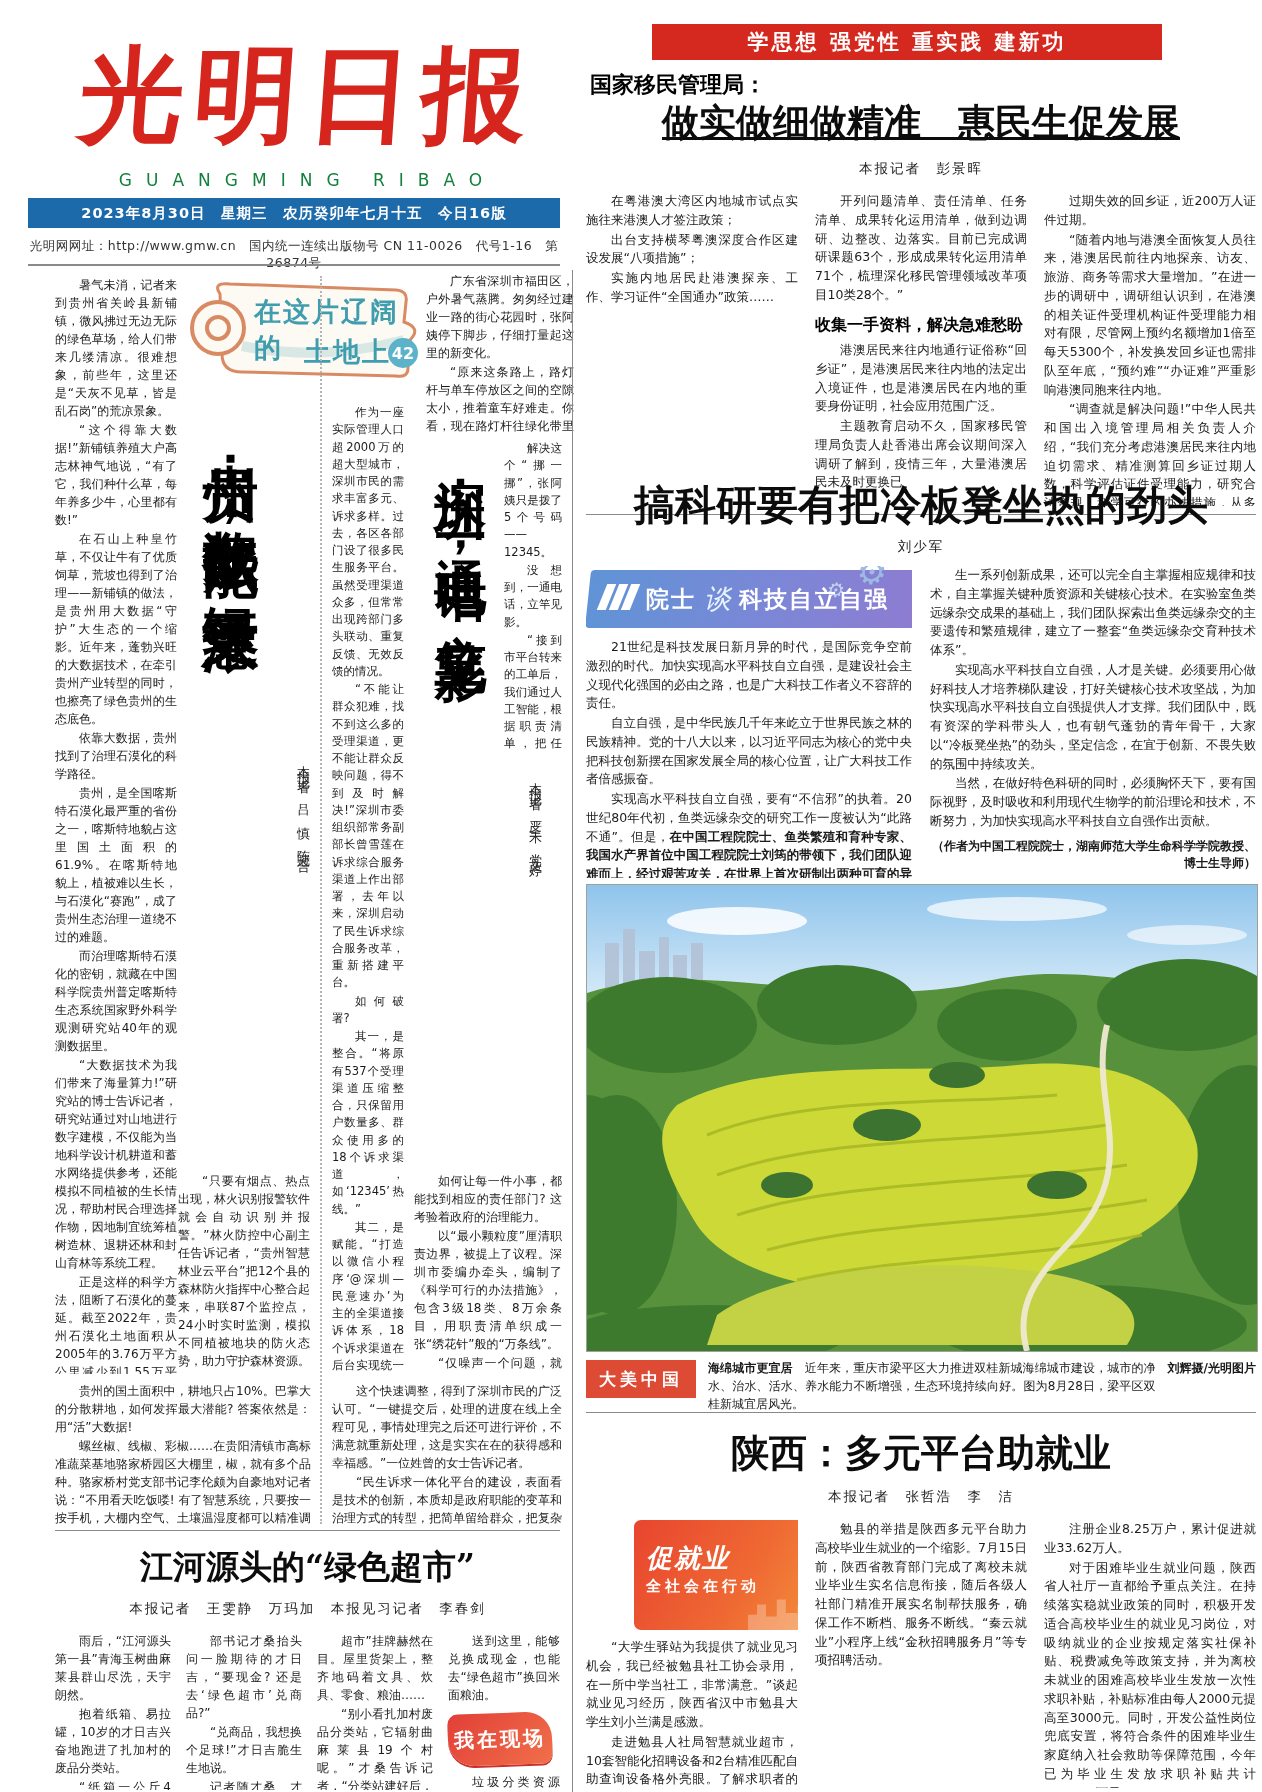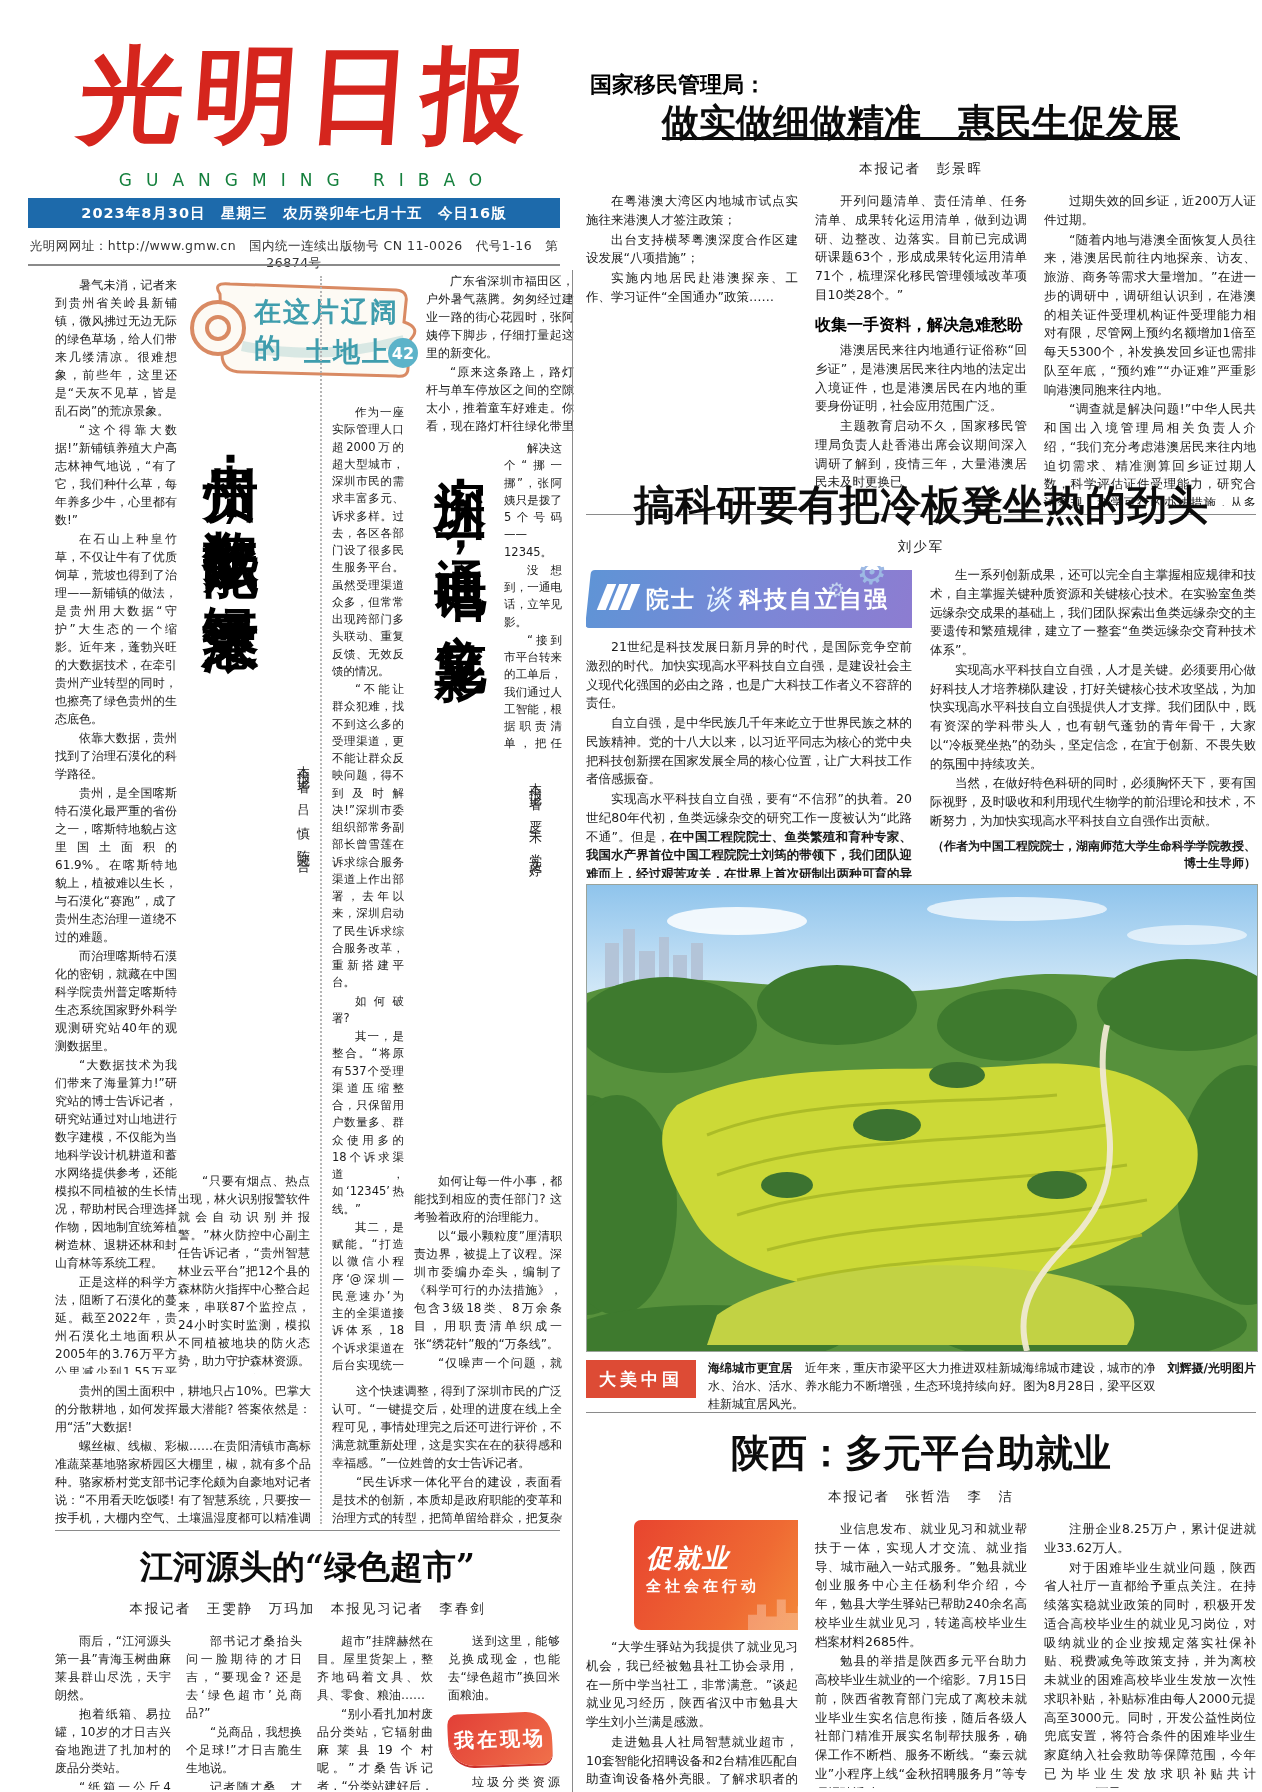--- a/index.html
+++ b/index.html
@@ -165,20 +165,21 @@
         <p>送到这里，能够兑换成现金，也能去“绿色超市”换回米面粮油。</p>
       </div>
     <div class="badge-wzxc" style="width:104px;height:52px;margin:8px 0;">我在现场</div>
     <div class="news-text" style="font-size:12px;">
         <p>垃圾分类资源化，换来了江河源头的洁净。</p>
       </div>
   </div>
 
   <div class="abs hr" style="left:572px;top:270px;width:1px;height:1522px;"></div>
 
+  <div class="abs slogan" style="left:652px;top:24px;width:510px;height:36px;">学思想 强党性 重实践 建新功</div>
 
   <div class="abs serif" style="left:590px;top:70px;font-size:22px;font-weight:bold;color:#000;">国家移民管理局：</div>
   <div class="abs serif headline-lg center" style="left:586px;top:98px;width:670px;font-size:37px;text-decoration:underline;">做实做细做精准　惠民生促发展</div>
   <div class="abs byline" style="left:586px;top:160px;width:670px;">本报记者　彭景晖</div>
   <div class="abs news-text" style="left:586px;top:192px;width:212px;height:314px;">
       <p>在粤港澳大湾区内地城市试点实施往来港澳人才签注政策；</p>
       <p>出台支持横琴粤澳深度合作区建设发展“八项措施”；</p>
       <p>实施内地居民赴港澳探亲、工作、学习证件“全国通办”政策……</p>
     </div>
   <div class="abs" style="left:815px;top:192px;width:212px;height:314px;overflow:hidden;">
@@ -300,21 +301,20 @@
       <div class="l1">促就业</div>
       <div class="l2">全社会在行动</div>
       <div class="skyline"></div>
     </div>
     <div class="news-text">
         <p>“大学生驿站为我提供了就业见习机会，我已经被勉县社工协会录用，在一所中学当社工，非常满意。”谈起就业见习经历，陕西省汉中市勉县大学生刘小兰满是感激。</p>
         <p>走进勉县人社局智慧就业超市，10套智能化招聘设备和2台精准匹配自助查询设备格外亮眼。了解求职者的求职意向后，工作人员即可通过智慧就业平台，为其精准推送岗位信息。</p>
       </div>
   </div>
   <div class="abs news-text" style="left:815px;top:1520px;width:212px;height:268px;">
-      <p>业信息发布、就业见习和就业帮扶于一体，实现人才交流、就业指导、城市融入一站式服务。”勉县就业创业服务中心主任杨利华介绍，今年，勉县大学生驿站已帮助240余名高校毕业生就业见习，转递高校毕业生档案材料2685件。</p>
       <p>勉县的举措是陕西多元平台助力高校毕业生就业的一个缩影。7月15日前，陕西省教育部门完成了离校未就业毕业生实名信息衔接，随后各级人社部门精准开展实名制帮扶服务，确保工作不断档、服务不断线。“秦云就业”小程序上线“金秋招聘服务月”等专项招聘活动。</p>
     </div>
   <div class="abs news-text" style="left:1044px;top:1520px;width:212px;height:268px;">
       <p>注册企业8.25万户，累计促进就业33.62万人。</p>
       <p>对于困难毕业生就业问题，陕西省人社厅一直都给予重点关注。在持续落实稳就业政策的同时，积极开发适合高校毕业生的就业见习岗位，对吸纳就业的企业按规定落实社保补贴、税费减免等政策支持，并为离校未就业的困难高校毕业生发放一次性求职补贴，补贴标准由每人2000元提高至3000元。同时，开发公益性岗位兜底安置，将符合条件的困难毕业生家庭纳入社会救助等保障范围，今年已为毕业生发放求职补贴共计1337.89万元。</p>
     </div>
 
 </div>
 
 </body></html>

